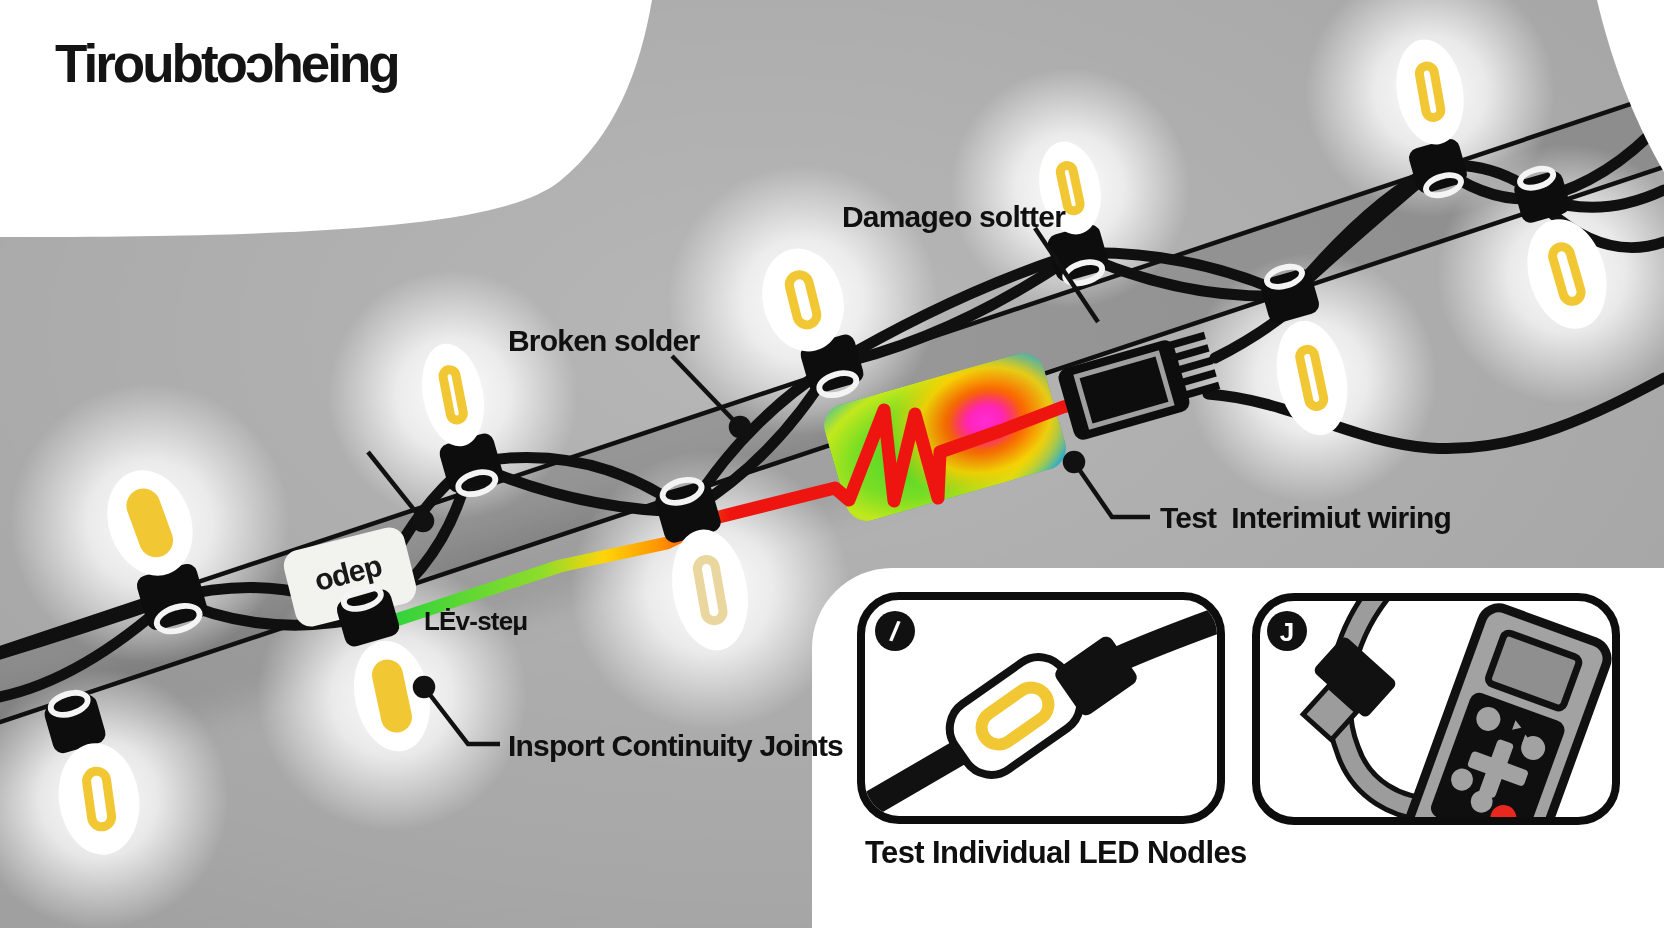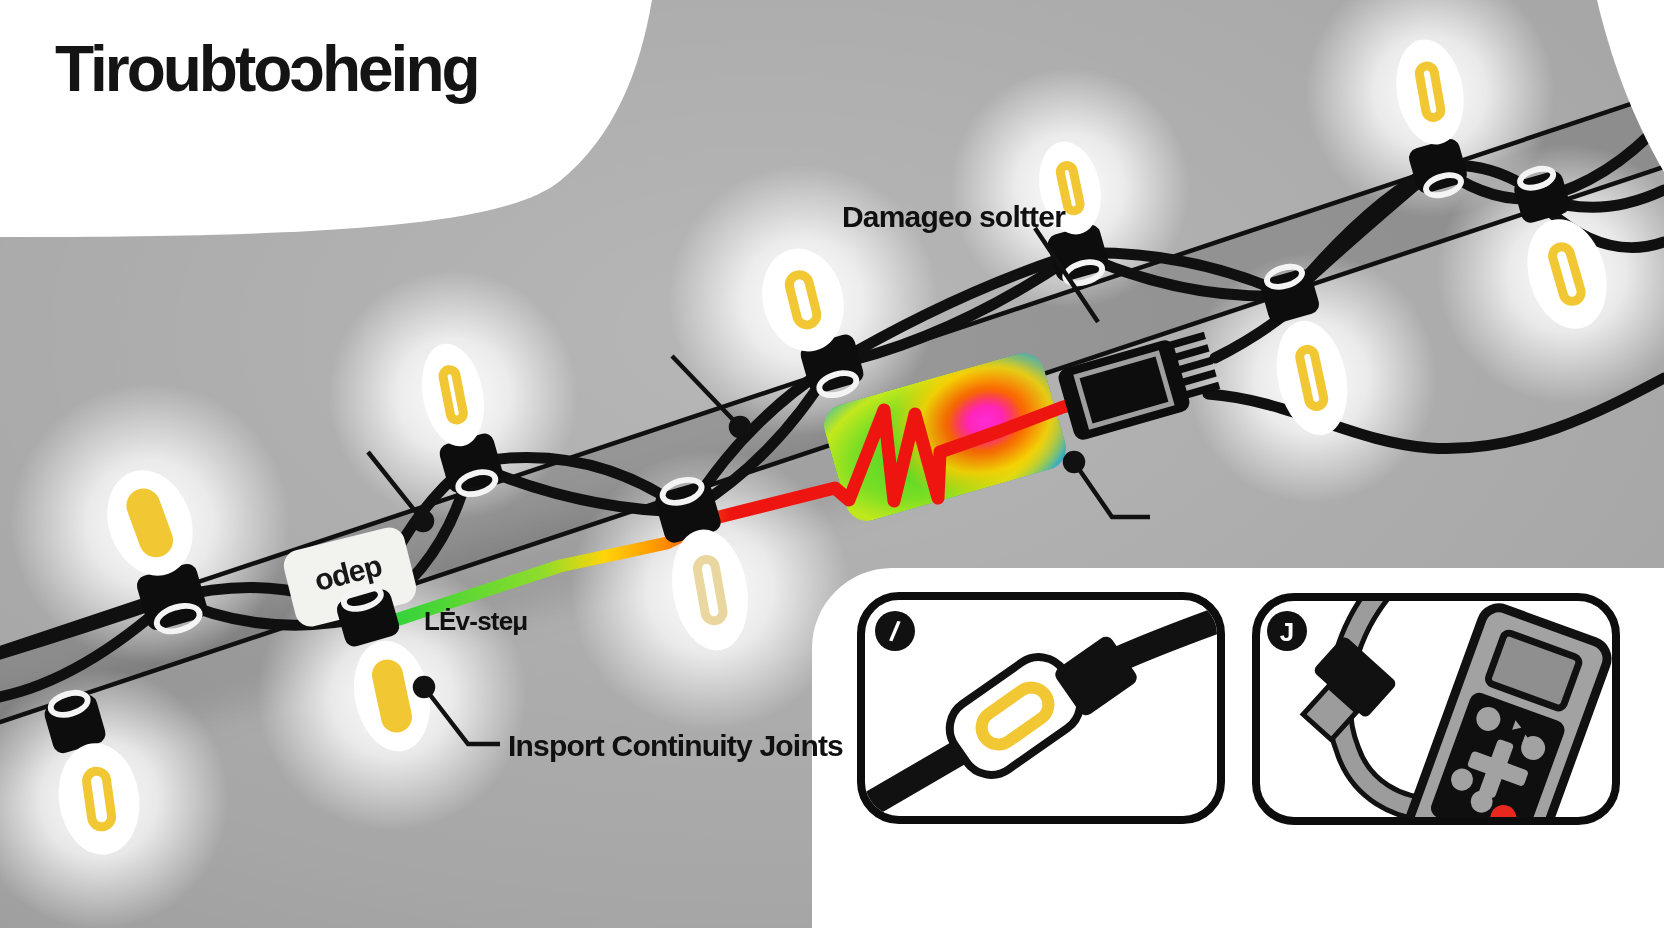--- a/index.html
+++ b/index.html
@@ -45,21 +45,21 @@
     transform:rotate(-14deg);display:flex;align-items:center;justify-content:center;}
   #tag span{display:block;transform:rotate(180deg);font-weight:800;font-size:30px;color:#181818;letter-spacing:-1px;}
 
   
 
   
   .label{position:absolute;color:#101010;font-weight:800;font-size:30px;letter-spacing:-0.8px;white-space:pre;}
   #lbl-led{font-size:26px;}
 
   
-  #title{left:55px;top:38px;color:#141414;font-weight:800;font-size:64px;line-height:.99;letter-spacing:-3px;}
+  #title{left:55px;top:38px;color:#141414;font-weight:800;font-size:53px;line-height:.99;letter-spacing:-3px;}
 
   
   #inset-container{left:812px;top:568px;width:852px;height:360px;background:#fff;border-top-left-radius:80px;}
   .panel{position:absolute;background:#fff;border:8px solid #0d0d0d;border-radius:42px;overflow:hidden;}
   #panel1{left:857px;top:592px;width:368px;height:232px;}
   #panel2{left:1252px;top:593px;width:368px;height:232px;}
   .panel svg{position:absolute;left:0;top:0;}
   .caption{position:absolute;color:#0f0f0f;font-weight:800;font-size:31px;letter-spacing:-0.6px;line-height:1.2;}
 </style>
 </head>
@@ -260,30 +260,33 @@
         <circle cx="-30" cy="52" r="11" fill="#a2a2a2"></circle>
         <circle cx="-4" cy="66" r="11" fill="#a2a2a2"></circle>
         <circle cx="22" cy="74" r="13" fill="#e8281e"></circle>
         <line x1="24" y1="78" x2="58" y2="190" stroke="#e8281e" stroke-width="11" stroke-linecap="round"></line>
       </g>
       <circle cx="27" cy="30" r="20" fill="#111"></circle>
       <text x="27" y="40" text-anchor="middle" fill="#fff" font-size="26" font-weight="bold" font-family="Liberation Sans, sans-serif">J</text>
     </svg>
   </div>
 
+  <div class="caption" style="left:865px;top:834px;">Test Individual LED Nodles</div>
 
   <svg class="layer" stroke="#111" stroke-width="4.5" fill="#111">
     <line x1="1035" y1="228" x2="1098" y2="322"></line>
     <line x1="672" y1="356" x2="740" y2="427"></line>
       <circle cx="740" cy="427" r="9"></circle>
     <line x1="368" y1="452" x2="423" y2="521"></line>
       <circle cx="423" cy="521" r="9"></circle>
     <circle cx="1074" cy="462" r="9"></circle>
       <polyline points="1074,462 1112,517 1150,517" fill="none"></polyline>
     <circle cx="424" cy="687" r="9"></circle>
       <polyline points="424,687 468,744 500,744" fill="none"></polyline>
   </svg>
 
   <div class="label" style="left:842px;top:200px;">Damageo soltter</div>
+  <div class="label" style="left:508px;top:324px;">Broken solder</div>
+  <div class="label" style="left:1160px;top:501px;">Test  Interimiut wiring</div>
   <div class="label" id="lbl-led" style="left:424px;top:606px;">LĖv-steμ</div>
   <div class="label" style="left:508px;top:729px;">Insport Continuity Joints</div>
 
 </div>
 
 </body></html>

